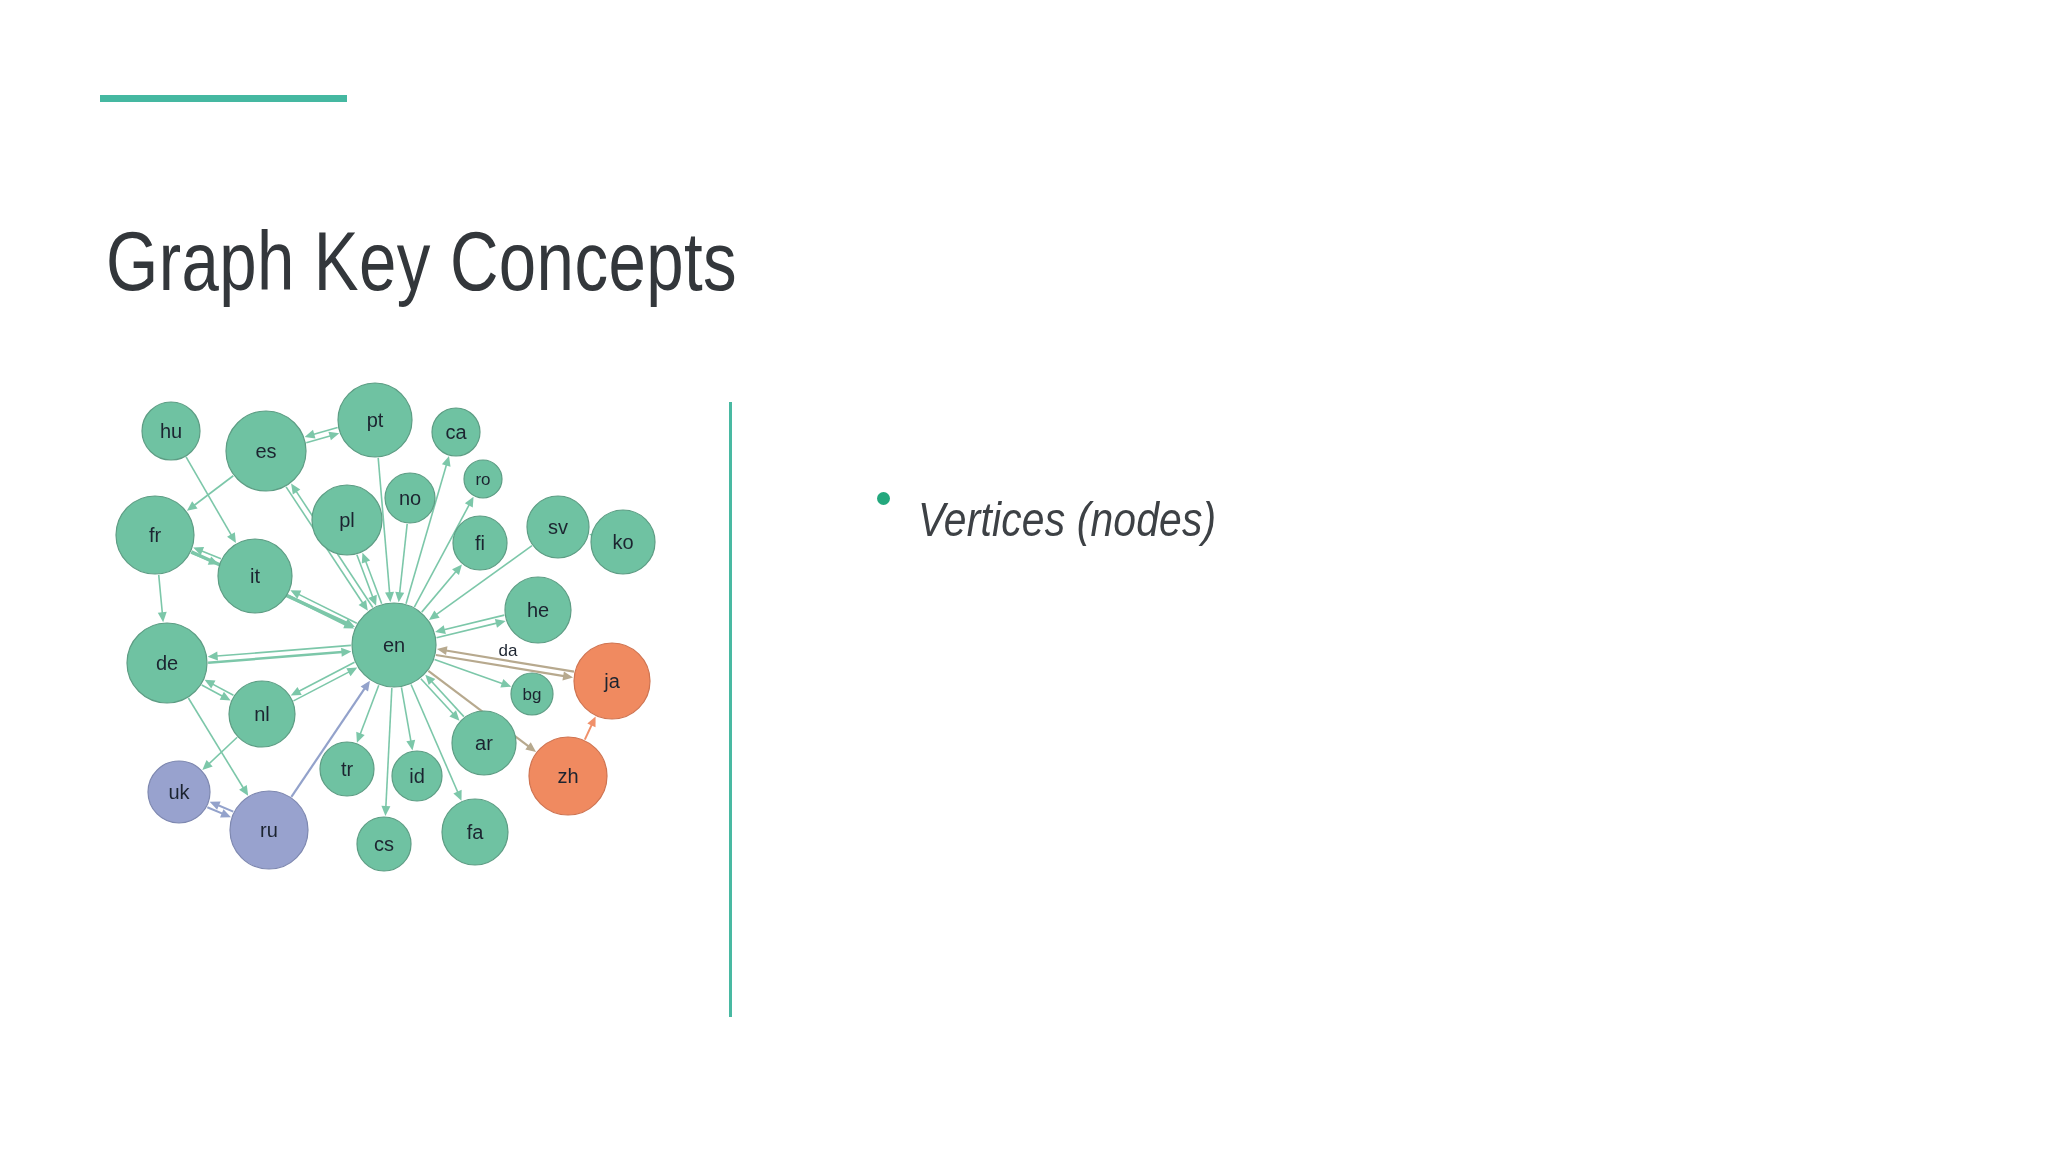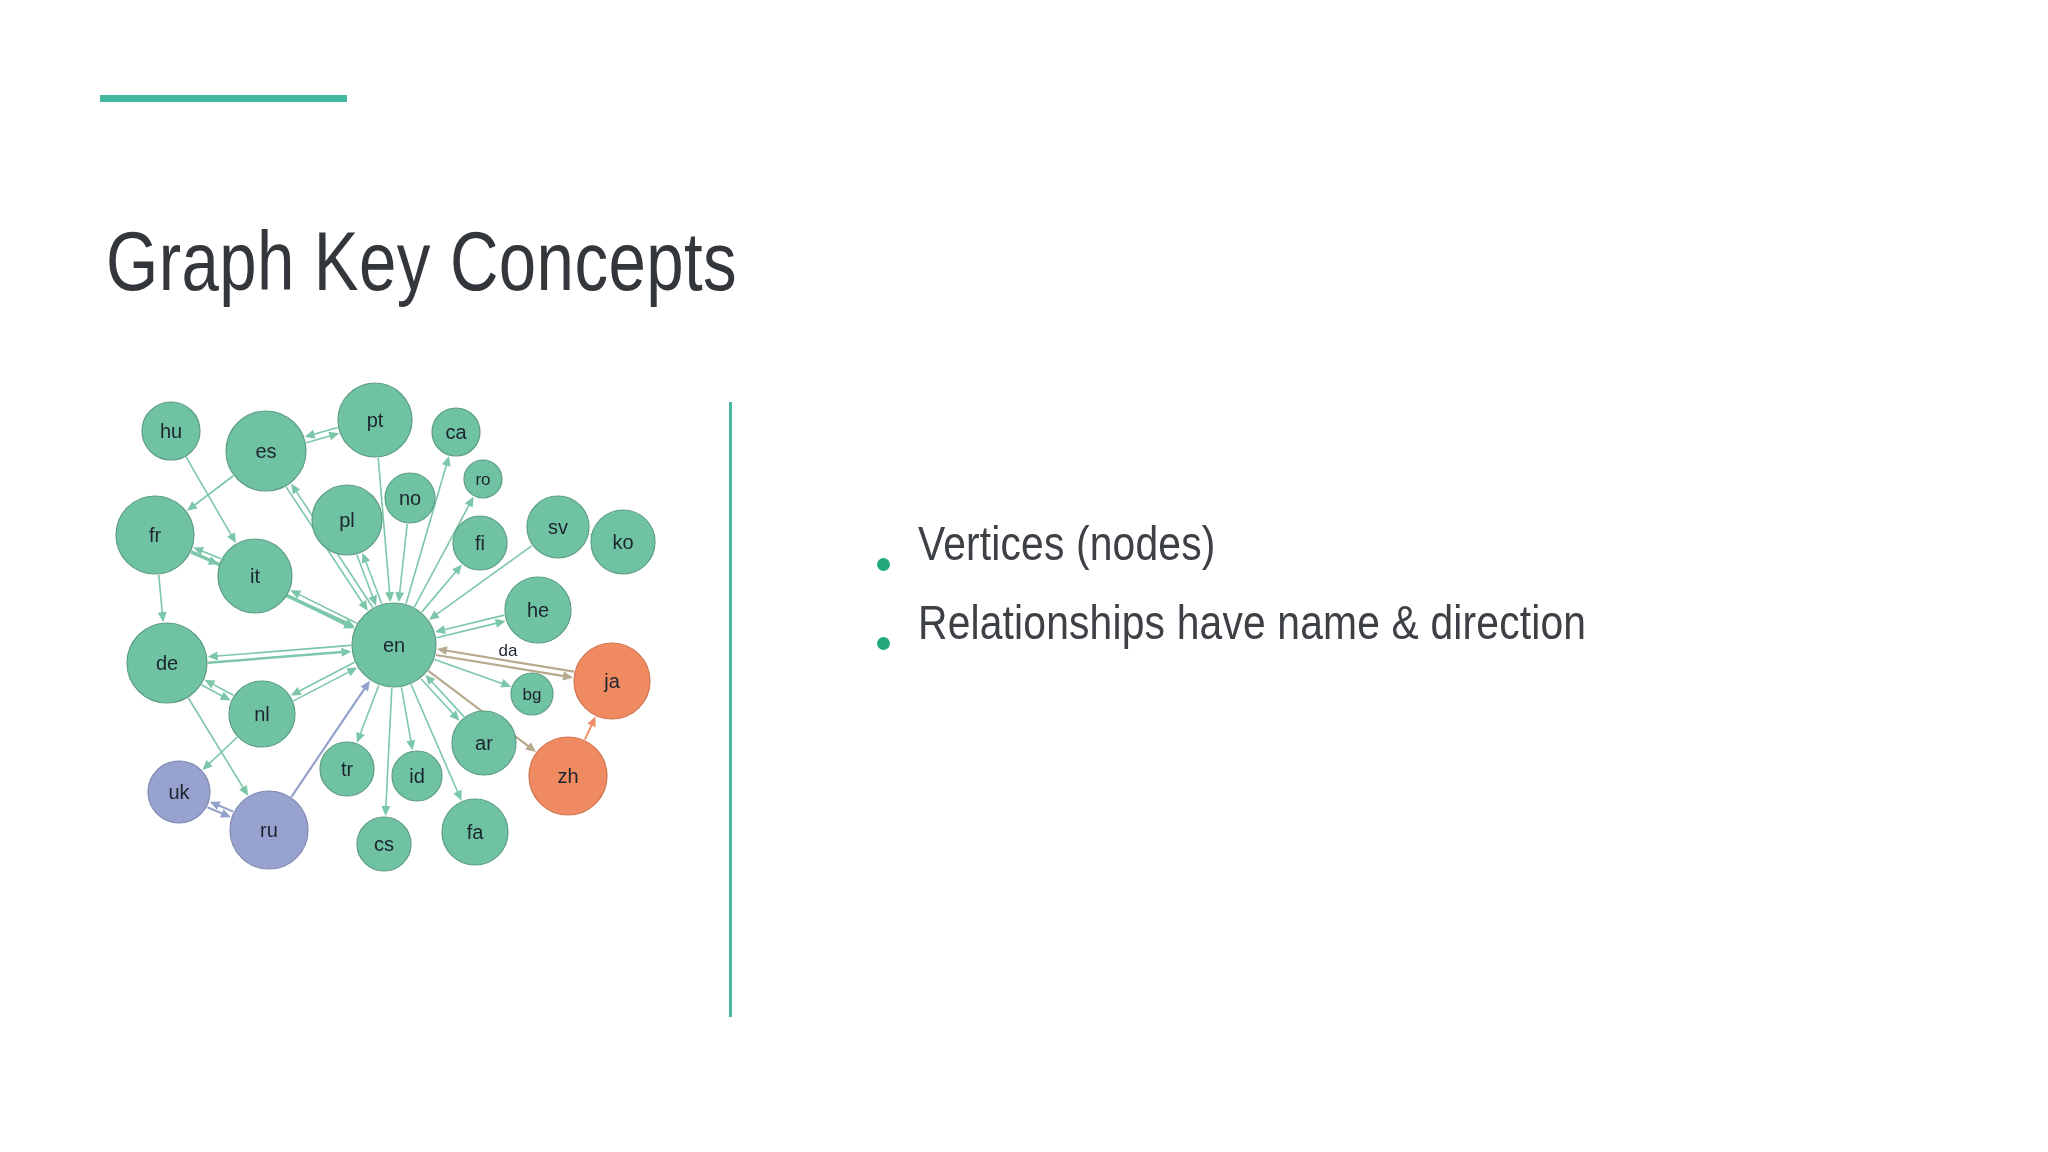--- a/index.html
+++ b/index.html
@@ -22,21 +22,21 @@
   .graph-figure { position:absolute; left:0; top:0; width:2048px; height:1152px;padding-left:30px; }
   .graph-figure svg { position:absolute; left:0; top:0; }
   .divider {
     position:absolute; left:729px; top:402px; width:3px; height:615px;
     background:#49b9a2;
   }
   .bullet-list {
     position:absolute; left:877px; top:492px;
     list-style:none; margin:0; padding:0;
   }
-  .bullet-item { display:flex; align-items:flex-end; height:79px; }
+  .bullet-item { display:flex; align-items:flex-start; height:79px;font-style:italic; }
   .bullet-dot {
     width:13px; height:13px; border-radius:50%; flex:none;
     margin-right:28px; background:#23a87d;
   }
   .bullet-text {
     font-size:48px; font-weight:400; color:#3d4145; white-space:nowrap;
     transform:scaleX(0.85); transform-origin:left center;
     letter-spacing:0.2px;
   }
   .graph-node-label {
@@ -201,19 +201,15 @@
       </svg>
   </div>
 
   <div class="divider" style="background: rgb(73, 185, 162);"></div>
 
   <ul class="bullet-list" id="bullet-list">
       <li class="bullet-item">
         <span class="bullet-dot" style="background: rgb(35, 168, 125);"></span>
         <span class="bullet-text" style="color: rgb(61, 65, 69);">Vertices (nodes)</span>
       </li>
-      <li class="bullet-item">
-        <span class="bullet-dot" style="background: rgb(35, 168, 125);"></span>
-        <span class="bullet-text" style="color: rgb(61, 65, 69);">Relationships have name &amp; direction</span>
-      </li>
     </ul>
 
 </div>
 
 </body></html>

